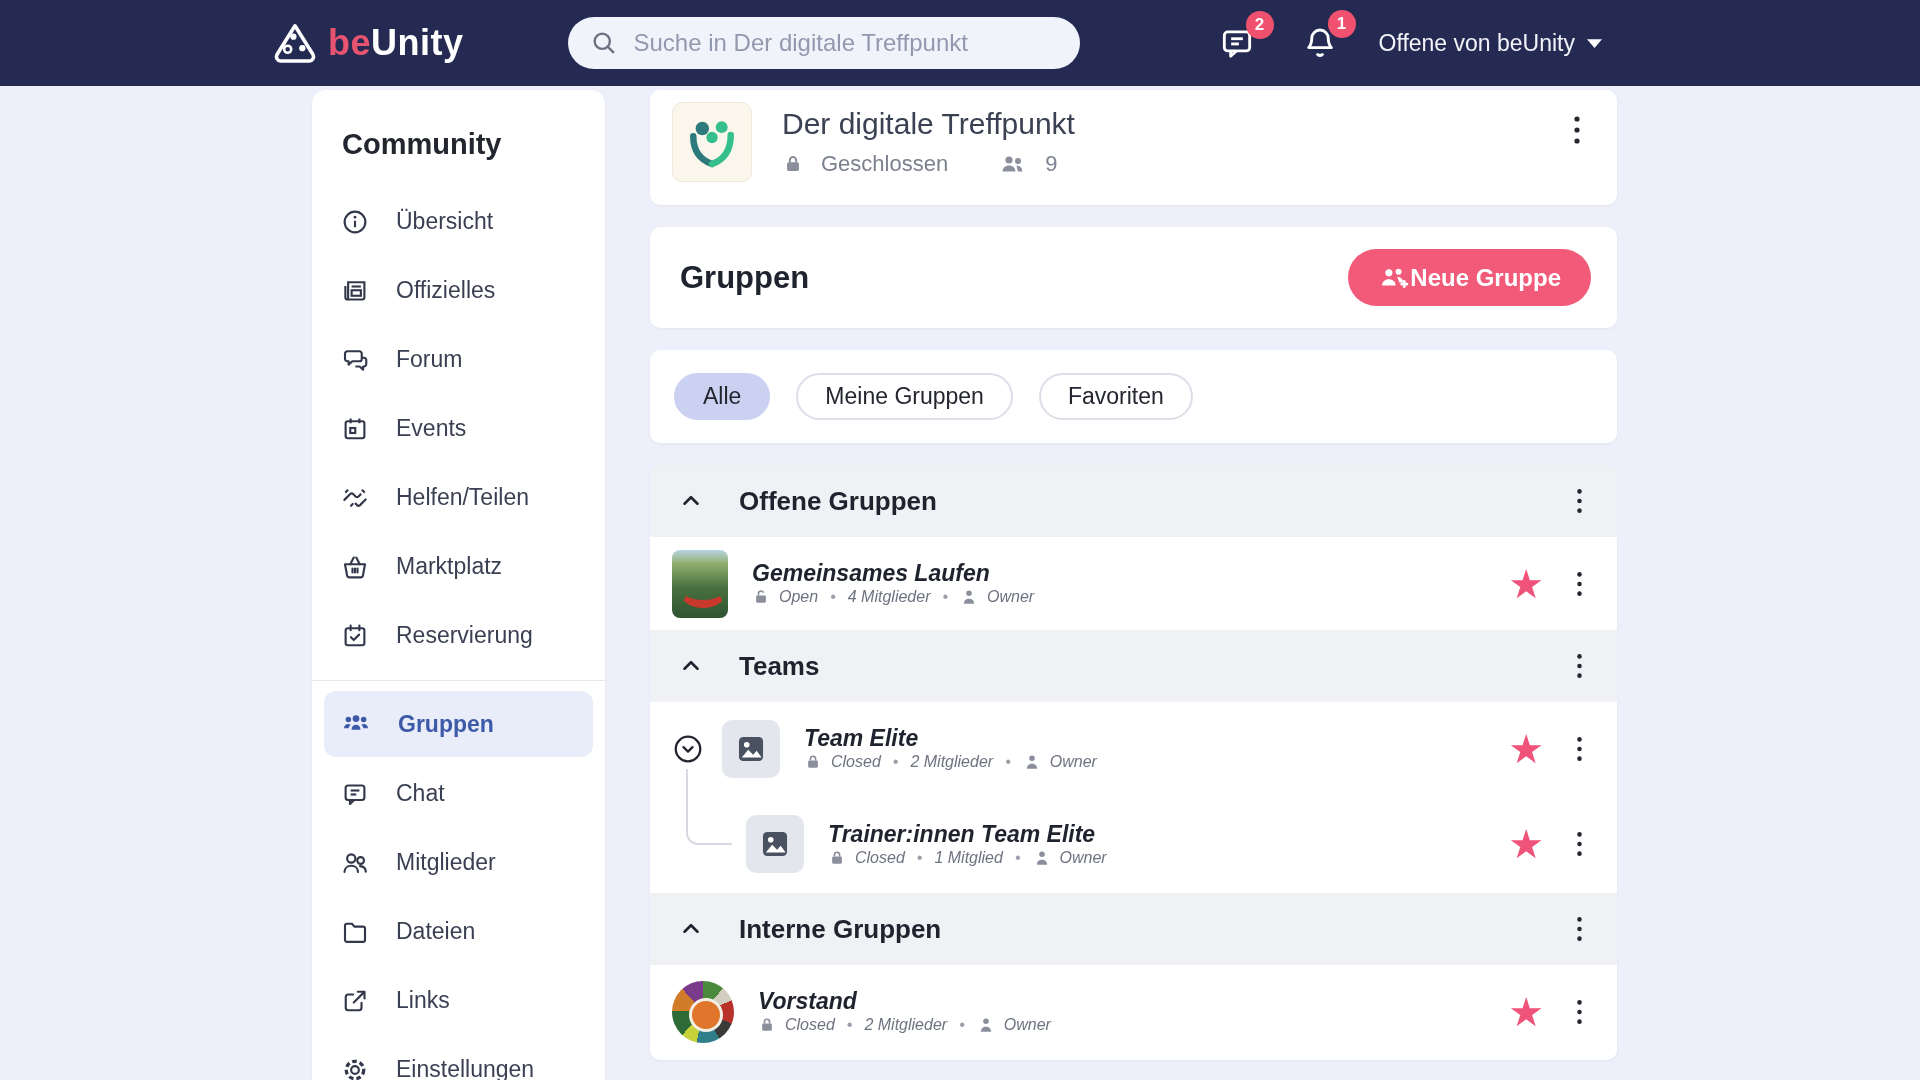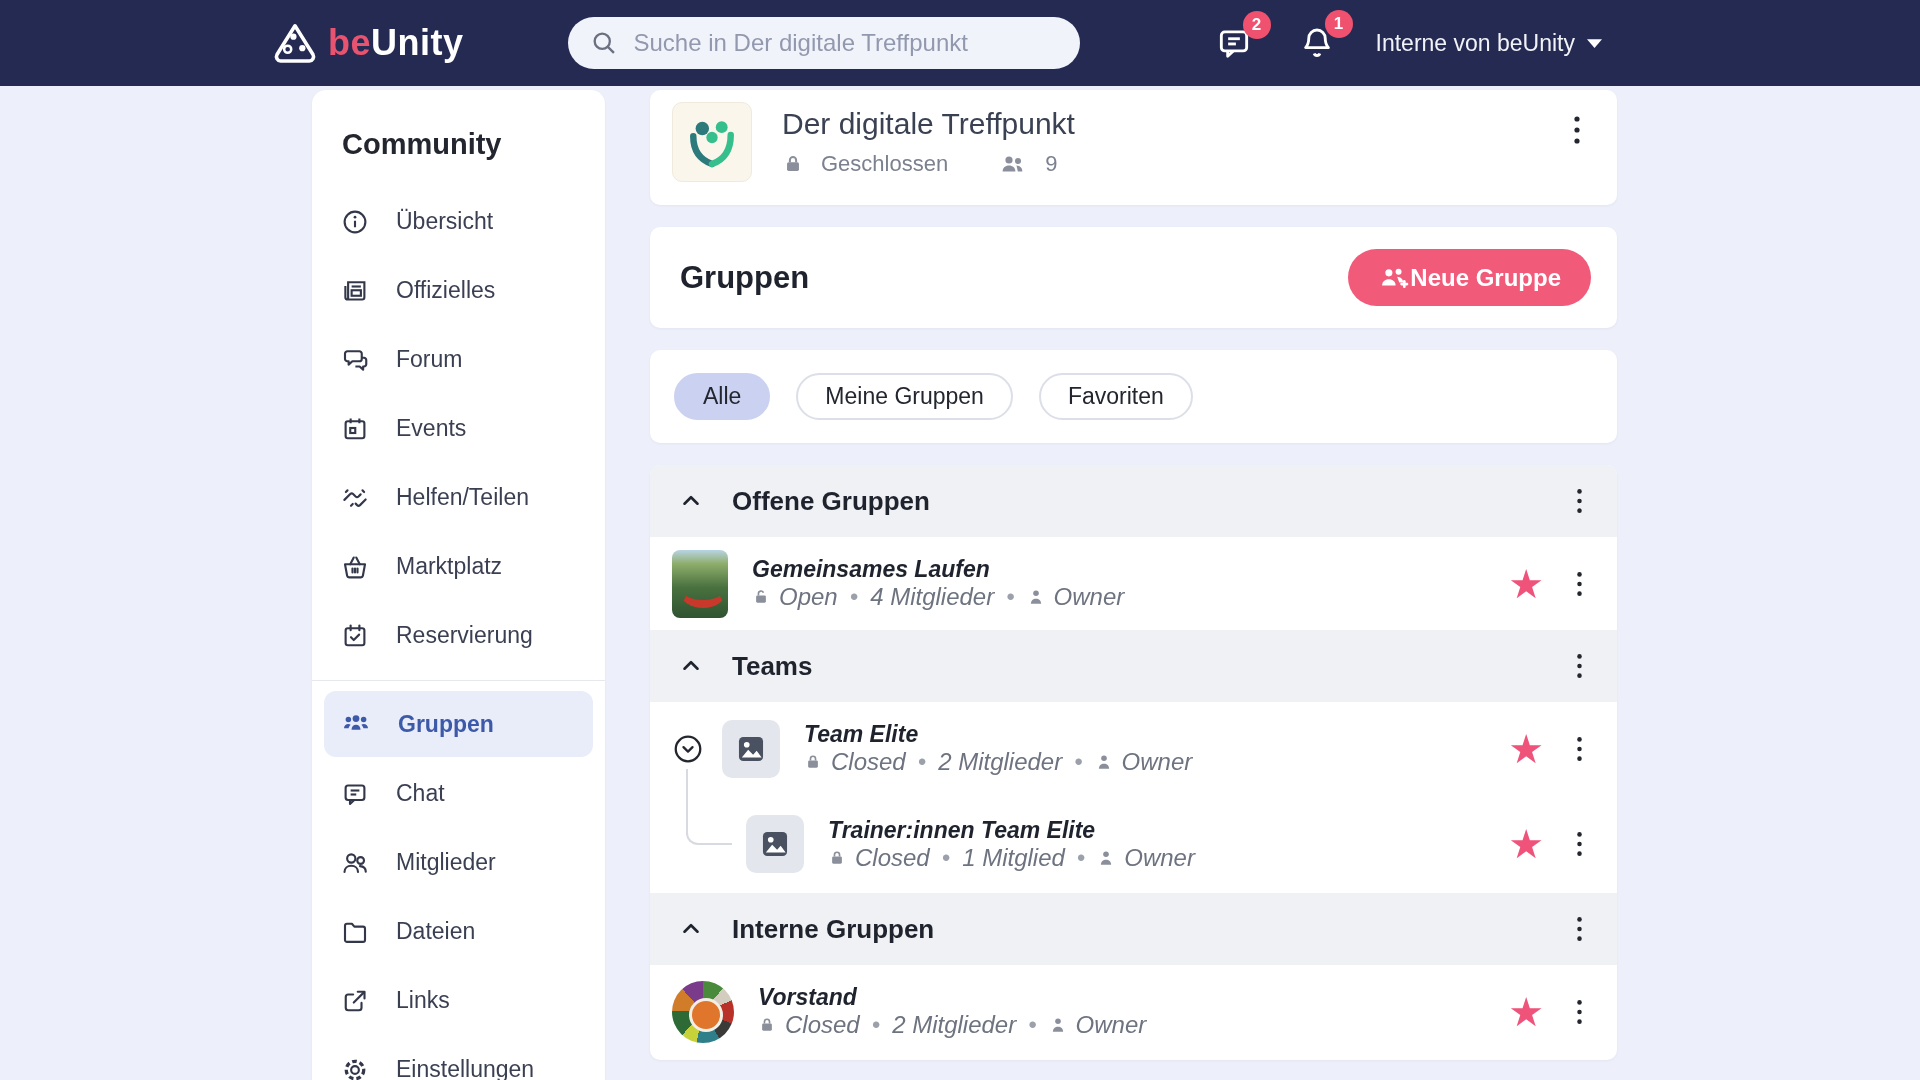--- a/index.html
+++ b/index.html
@@ -101,21 +101,21 @@
     background:#fff; border:2px solid #dcdfe7;
   }
   .chip.active { background:#cbd1f0; border-color:#cbd1f0; }
 
   
   .list-card { overflow:hidden; padding-bottom:2px; }
   .sec-head {
     height:72px; background:#f0f1f4; display:flex; align-items:center; padding:0 28px;
   }
   .sec-head .chev { cursor:pointer; color:#1f232e; }
-  .sec-head .sec-title { font-size:26px; font-weight:700; color:#1f232e; margin-left:28px; }
+  .sec-head .sec-title { font-size:26px; font-weight:700; color:#1f232e; margin-left:35px; }
   .sec-head .kebab { margin-left:auto; align-self:center; }
   .grow { height:93px; display:flex; align-items:center; padding:0 28px 0 22px; cursor:pointer;font-style:italic; }
   .grow .thumb-photo {
     width:56px; height:68px; border-radius:8px; position:relative; overflow:hidden;
     background:linear-gradient(180deg,#b9d4e4 0%,#8fae6c 20%,#49713f 55%,#2f5331 100%);
     flex:0 0 56px;
   }
   .grow .thumb-photo::after {
     content:""; position:absolute; left:8px; top:26px; width:38px; height:20px;
     border:4px solid transparent; border-bottom:8px solid #c9392b; border-radius:50%;
@@ -130,21 +130,21 @@
       #3a3a38 112deg 148deg,#2e7f8a 148deg 192deg,#c7d23a 192deg 222deg,
       #2d6a35 222deg 272deg,#d07c28 272deg 318deg,#7a3b8a 318deg 360deg);
   }
   .thumb-circle::after {
     content:""; position:absolute; left:17px; top:17px; width:28px; height:28px;
     border-radius:50%; background:#e0762c; border:3px solid #f3efe6;
   }
   .ginfo { margin-left:24px; flex:1; min-width:0; }
   .gname { font-size:23px; font-weight:700; color:#1f232e; }
   .gmeta { display:flex; align-items:center; gap:9px; 
-    color:#6e7380; font-size:24px; }
+    color:#6e7380; font-size:16px; }
   .gmeta .dot { color:#9ba0ab; margin:0 3px; }
   .fav-star { font-size:40px; color:#f0537a; line-height:1;
     font-family:"DejaVu Sans",sans-serif; margin:0 26px 0 10px; cursor:pointer; }
   .grow .kebab { align-self:center; }
   .toggle { margin-right:18px; cursor:pointer; color:#23262f; flex:0 0 32px; }
   .grow.child { padding-left:96px; position:relative; height:98px; }
   .connector {
     position:absolute; left:36px; top:-26px; width:46px; height:76px;
     border-left:2px solid #d7dae1; border-bottom:2px solid #d7dae1;
     border-bottom-left-radius:12px;
@@ -187,21 +187,21 @@
       <span class="nav-badge">2</span>
     </div>
     <div class="nav-icon-wrap">
       <svg width="38" height="40" viewBox="0 0 24 24" fill="none" stroke="#fff" stroke-width="1.8">
         <path d="M12 3.8 a5.2 5.2 0 0 1 5.2 5.2 c0 3.4 .9 4.7 2 5.9 H4.8 c1.1-1.2 2-2.5 2-5.9 A5.2 5.2 0 0 1 12 3.8 z" stroke-linejoin="round"></path>
         <path d="M10.2 18.6 a1.9 1.9 0 0 0 3.6 0"></path>
       </svg>
       <span class="nav-badge">1</span>
     </div>
     <div class="user-menu">
-      <span>Interne von beUnity</span>
+      <span>Offene von beUnity</span>
       <svg width="15" height="9" viewBox="0 0 12 7">
         <polygon points="0,0 12,0 6,7" fill="#fff"></polygon>
       </svg>
     </div>
   </div>
 </header>
 
 <div class="page">
 
   <nav class="sidebar">

